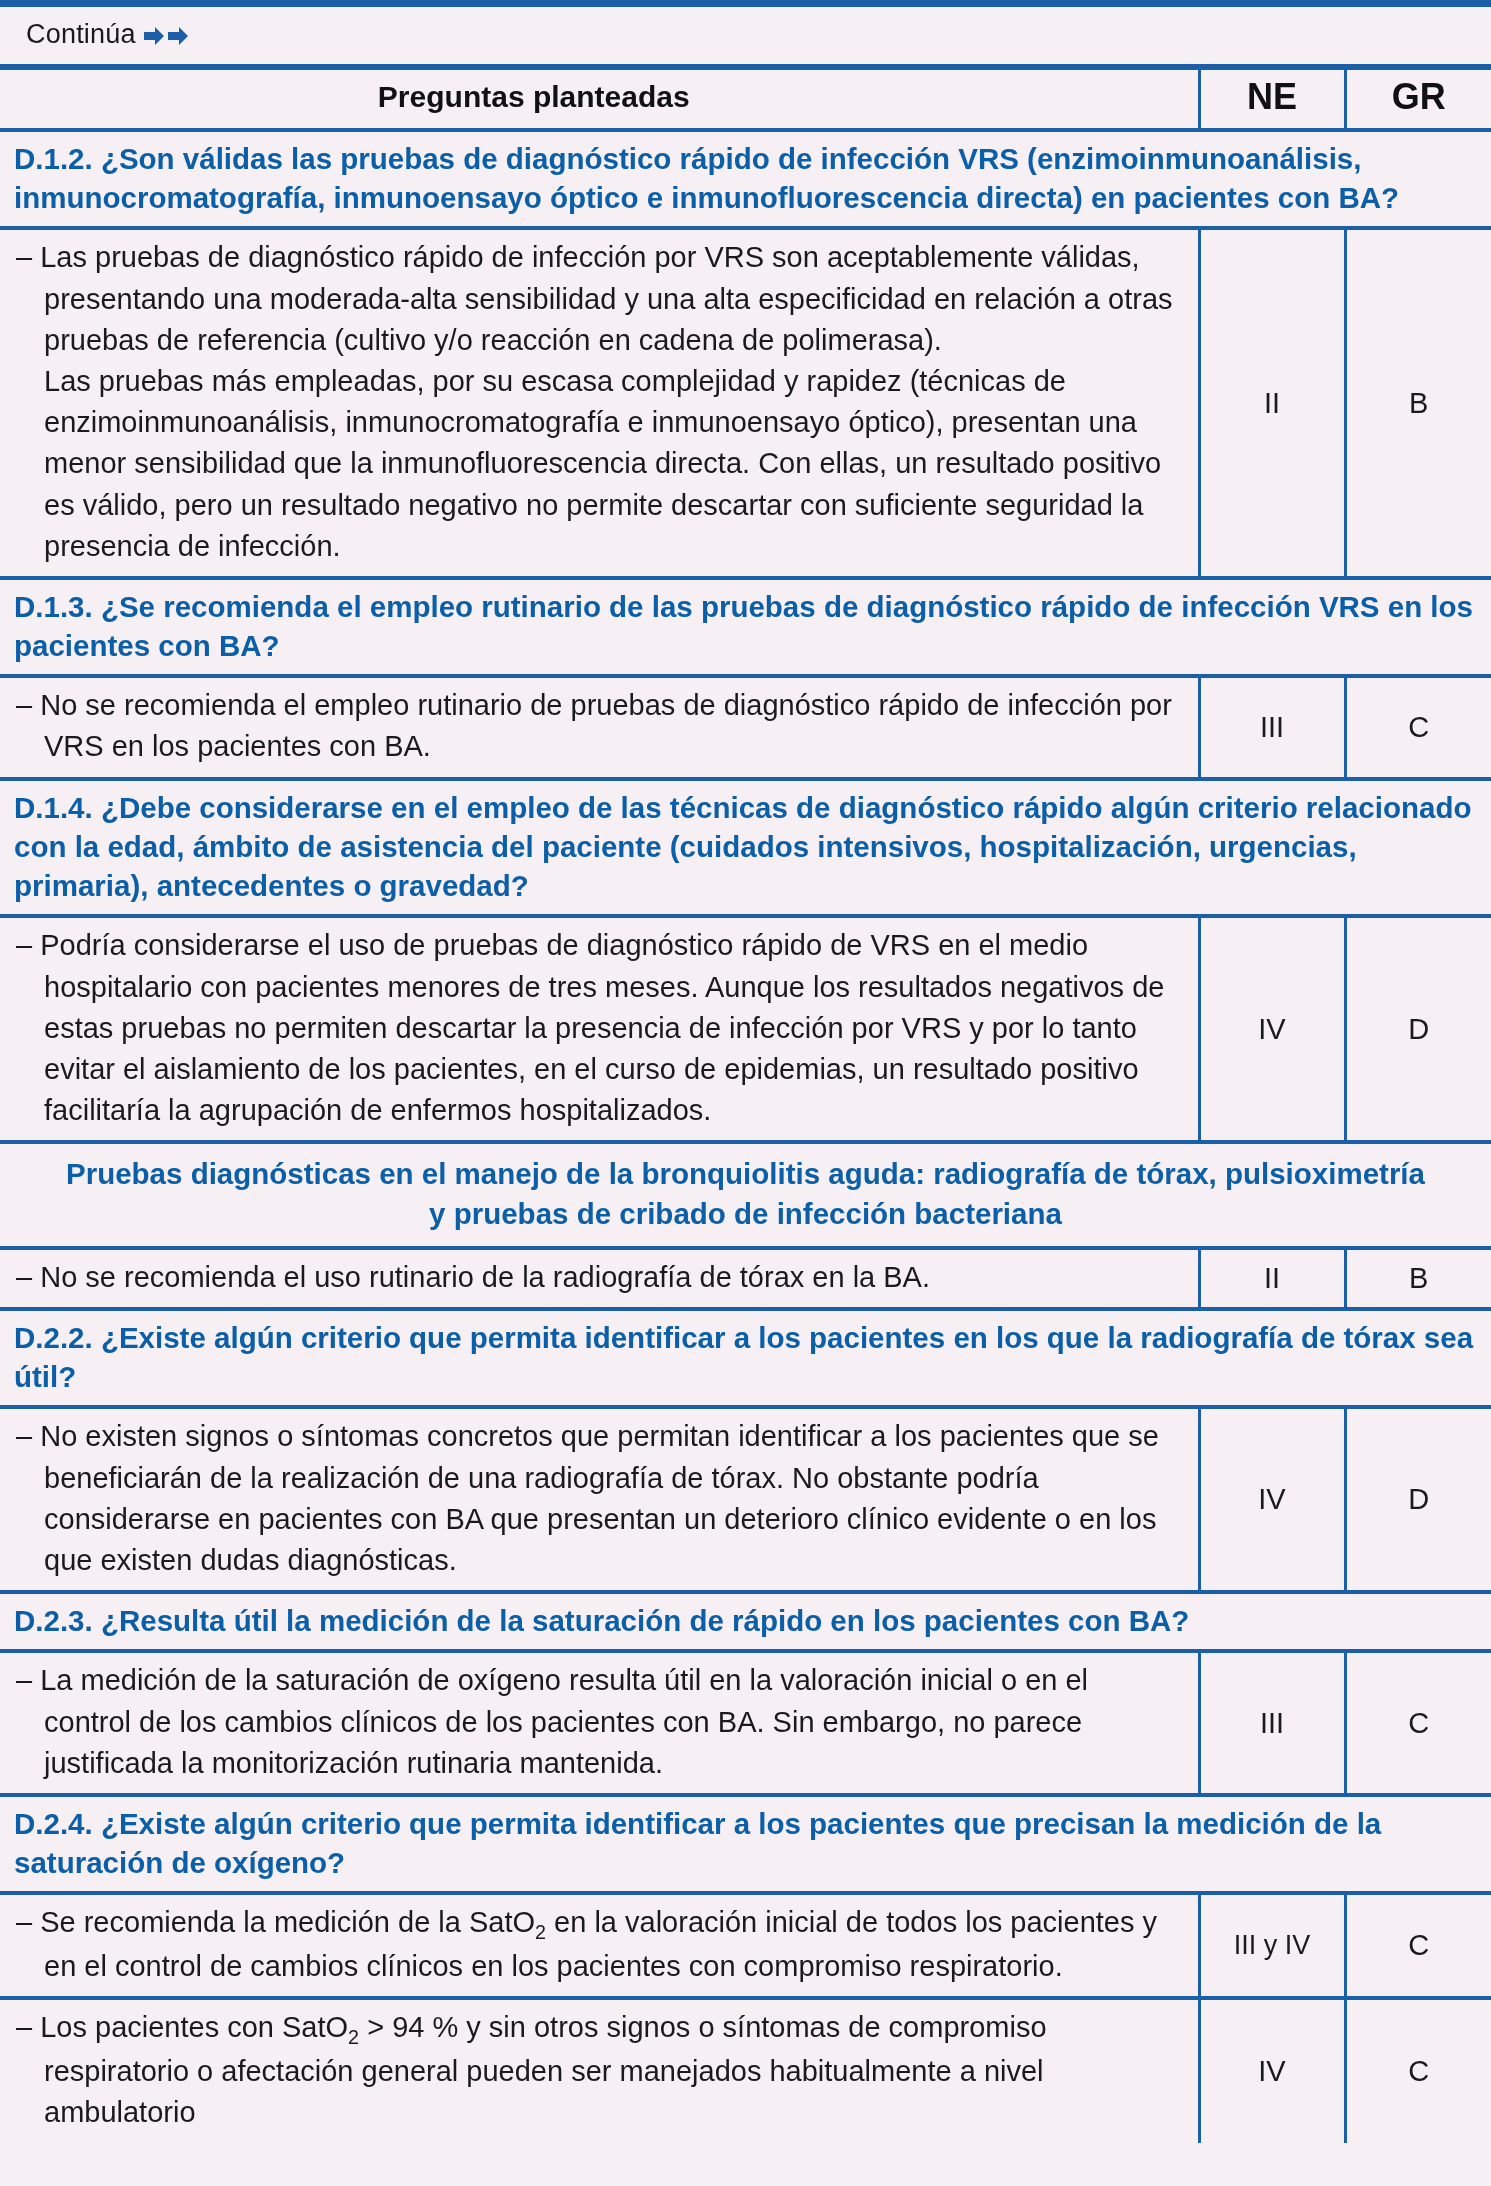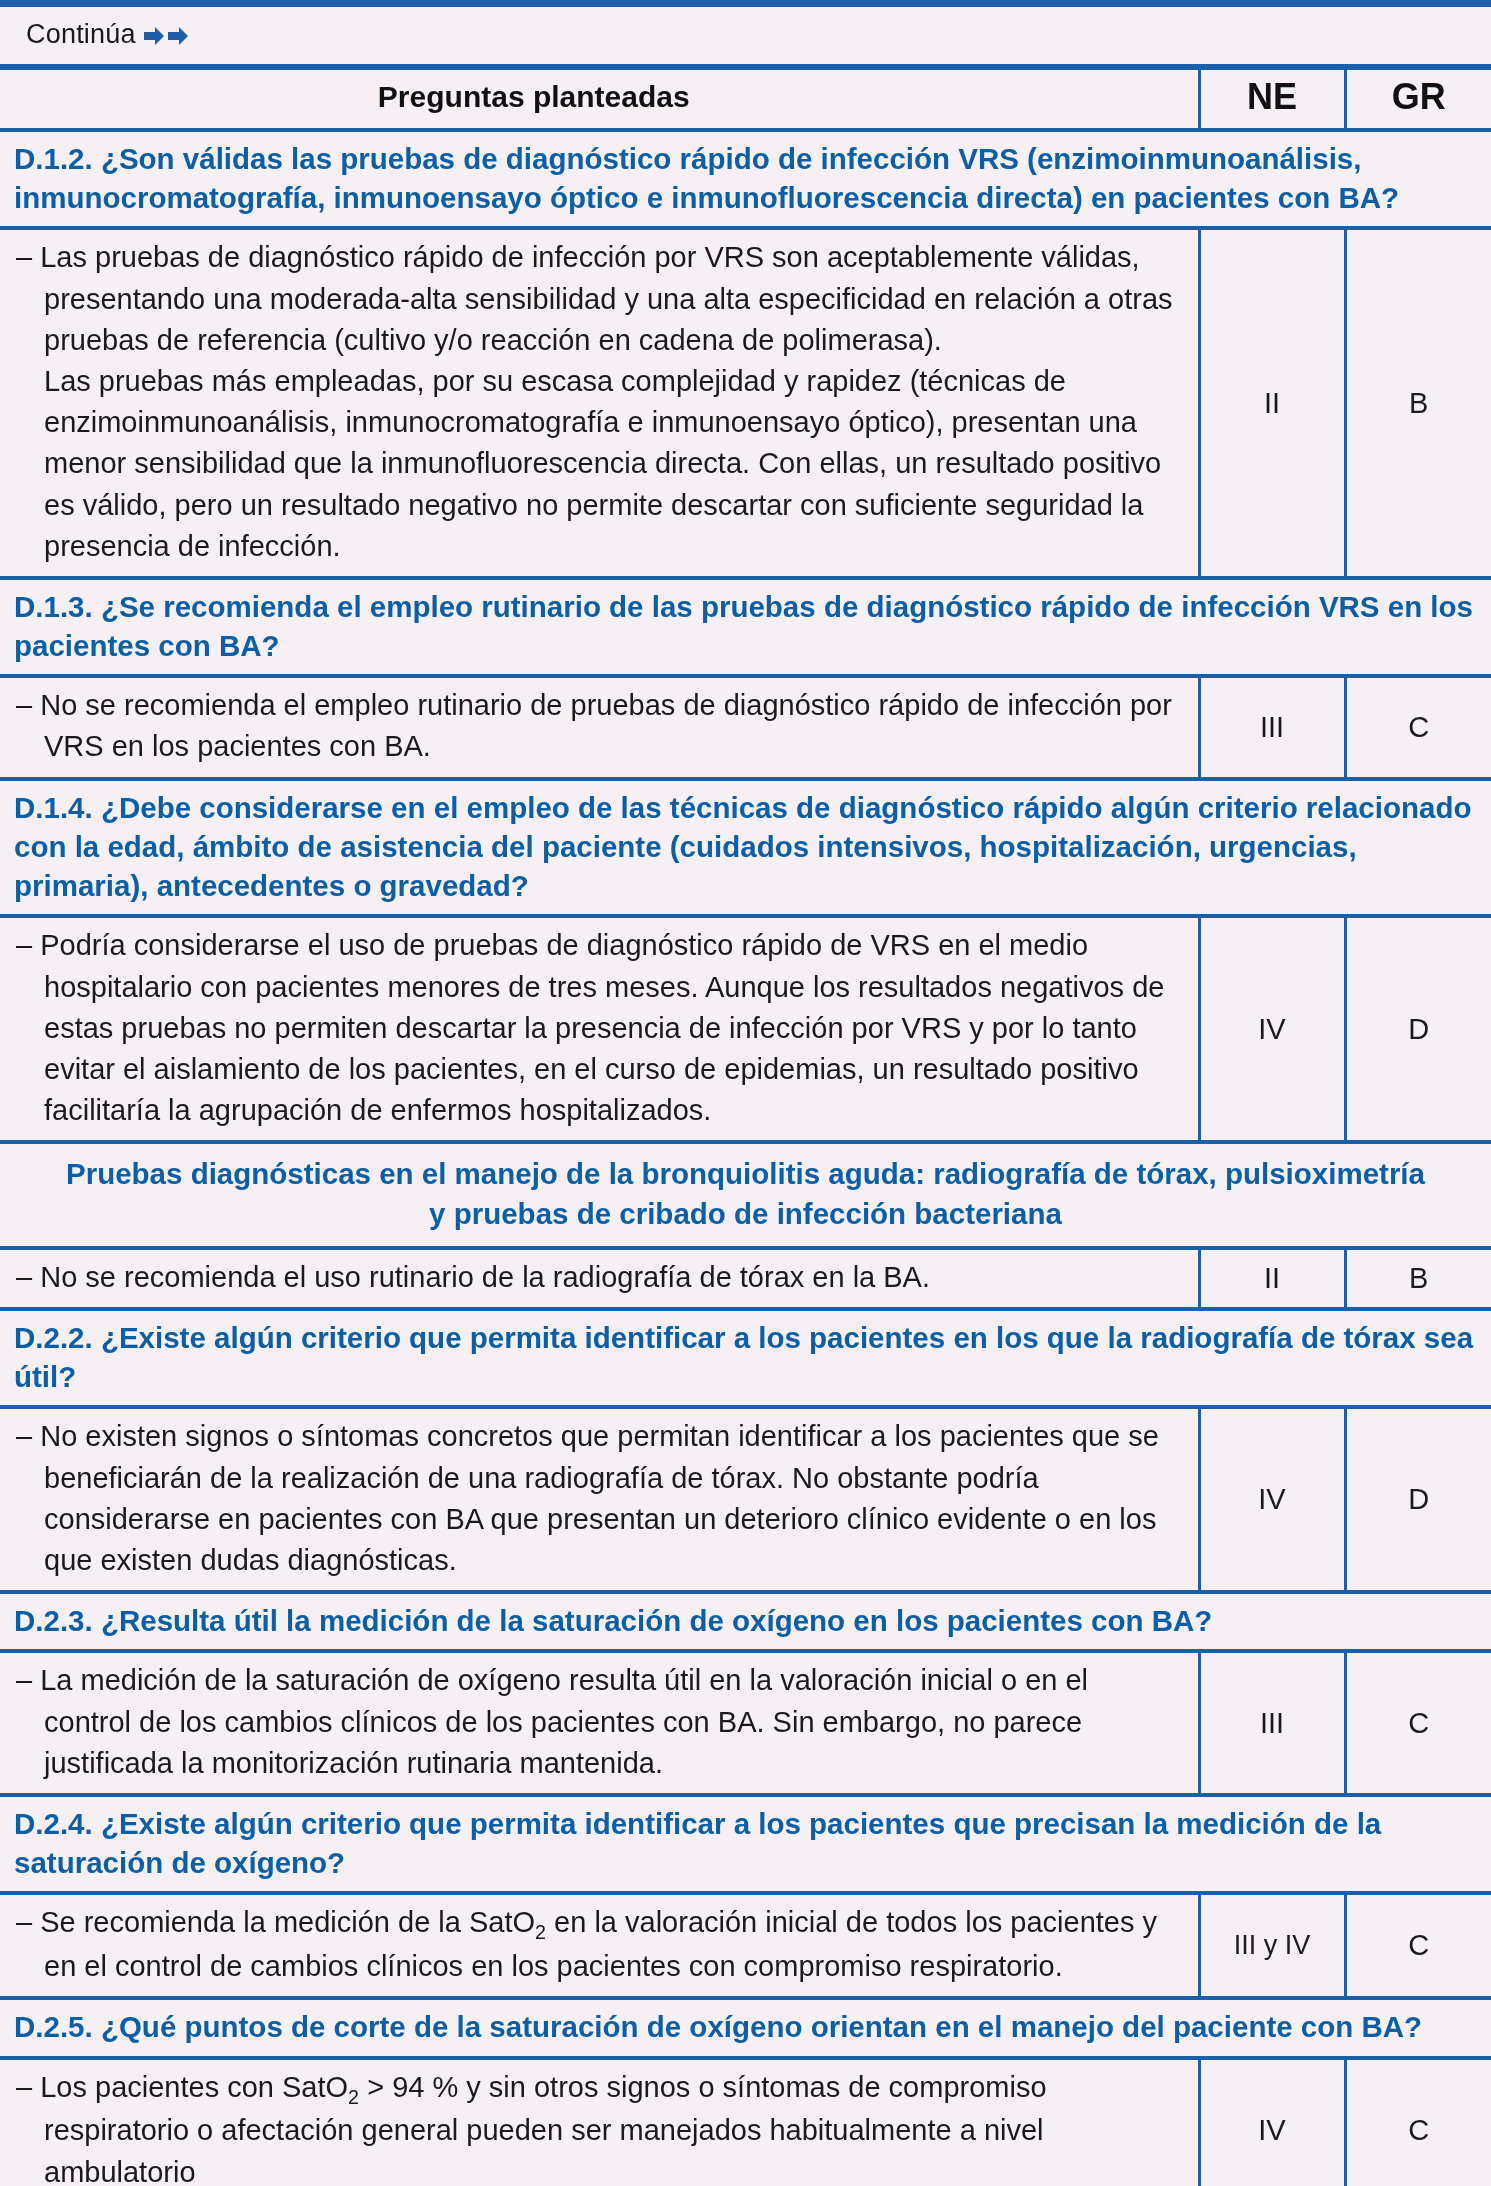--- a/index.html
+++ b/index.html
@@ -191,41 +191,38 @@
           <td class="qcell" colspan="3">D.2.2. ¿Existe algún criterio que permita identificar a los pacientes en los que la radiografía de tórax sea útil?</td>
         </tr>
         <tr>
           <td class="acell">
             <div class="para">– No existen signos o síntomas concretos que permitan identificar a los pacientes que se beneficiarán de la realización de una radiografía de tórax. No obstante podría considerarse en pacientes con BA que presentan un deterioro clínico evidente o en los que existen dudas diagnósticas.</div>
           </td>
           <td class="vcell">IV</td>
           <td class="vcell">D</td>
         </tr>
         <tr>
-          <td class="qcell" colspan="3">D.2.3. ¿Resulta útil la medición de la saturación de oxígeno en los pacientes con BA?</td>
+          <td class="qcell" colspan="3">D.2.3. ¿Resulta útil la medición de la saturación de rápido en los pacientes con BA?</td>
         </tr>
         <tr>
           <td class="acell">
             <div class="para">– La medición de la saturación de oxígeno resulta útil en la valoración inicial o en el control de los cambios clínicos de los pacientes con BA. Sin embargo, no parece justificada la monitorización rutinaria mantenida.</div>
           </td>
           <td class="vcell">III</td>
           <td class="vcell">C</td>
         </tr>
         <tr>
           <td class="qcell" colspan="3">D.2.4. ¿Existe algún criterio que permita identificar a los pacientes que precisan la medición de la saturación de oxígeno?</td>
         </tr>
         <tr>
           <td class="acell">
             <div class="para">– Se recomienda la medición de la SatO<sub>2</sub> en la valoración inicial de todos los pacientes y en el control de cambios clínicos en los pacientes con compromiso respiratorio.</div>
           </td>
           <td class="vcell narrow">III y IV</td>
           <td class="vcell">C</td>
-        </tr>
-        <tr>
-          <td class="qcell" colspan="3">D.2.5. ¿Qué puntos de corte de la saturación de oxígeno orientan en el manejo del paciente con BA?</td>
         </tr>
         <tr class="last-answer">
           <td class="acell">
             <div class="para">– Los pacientes con SatO<sub>2</sub> &gt; 94 % y sin otros signos o síntomas de compromiso respiratorio o afectación general pueden ser manejados habitualmente a nivel ambulatorio</div>
           </td>
           <td class="vcell">IV</td>
           <td class="vcell">C</td>
         </tr>
       </tbody>
   </table>

